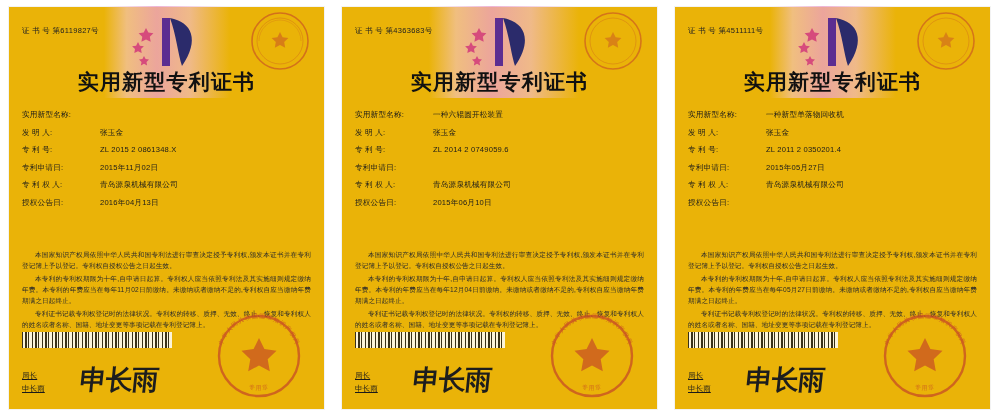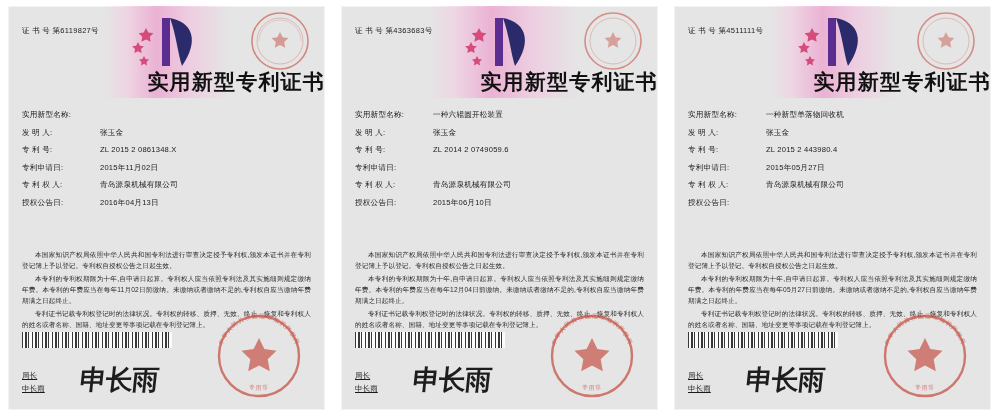--- a/index.html
+++ b/index.html
@@ -28,21 +28,21 @@
     background: #ffffff;
     overflow: hidden;
     flex: 0 0 auto;
   }
   .cert-inner {
     position: absolute;
     left: 8px;
     top: 6px;
     width: 317px;
     height: 404px;
-    background: #e5e5e5;
+    background: #eab308;
     box-shadow: 0 0 0 1px #f3f3f3 inset;
     overflow: hidden;
   }
   
   .pink-band {
     position: absolute;
     top: 0;
     left: 96px;
     width: 126px;
     height: 92px;
@@ -83,21 +83,21 @@
     right: 14px;
     width: 62px;
     height: 62px;
     opacity: 0.72;
   }
   .title {
     position: absolute;
     top: 62px;
     left: 0;
     width: 100%;
-    text-align: right;
+    text-align: center;
     font-family: "Liberation Serif", serif;
     font-weight: bold;
     font-size: 21px;
     color: #111;
     letter-spacing: 1.2px;
   }
   .fields {
     position: absolute;
     top: 104px;
     left: 14px;
@@ -392,21 +392,21 @@
         <div class="field">
           <span class="lbl">实用新型名称:</span>
           <span class="val">一种新型单落物回收机</span>
         </div>
         <div class="field">
           <span class="lbl">发 明 人:</span>
           <span class="val">张玉金</span>
         </div>
         <div class="field">
           <span class="lbl">专 利 号:</span>
-          <span class="val">ZL 2015 2 443980.4</span>
+          <span class="val">ZL 2011 2 0350201.4</span>
         </div>
         <div class="field">
           <span class="lbl">专利申请日:</span>
           <span class="val">2015年05月27日</span>
         </div>
         <div class="field">
           <span class="lbl">专 利 权 人:</span>
           <span class="val">青岛源泉机械有限公司</span>
         </div>
         <div class="field">

